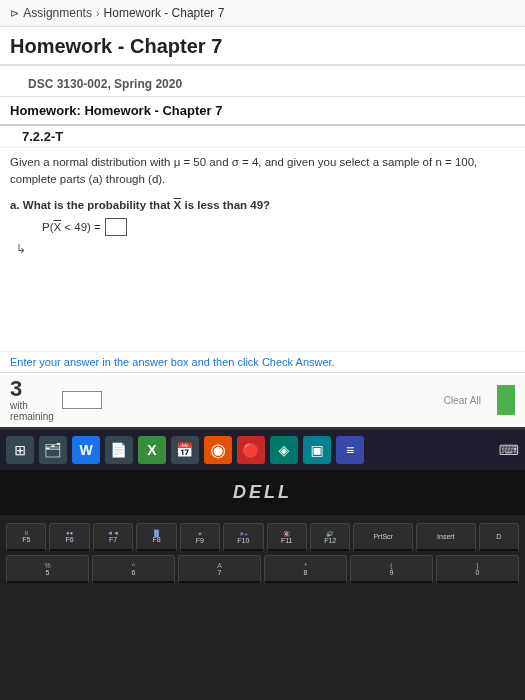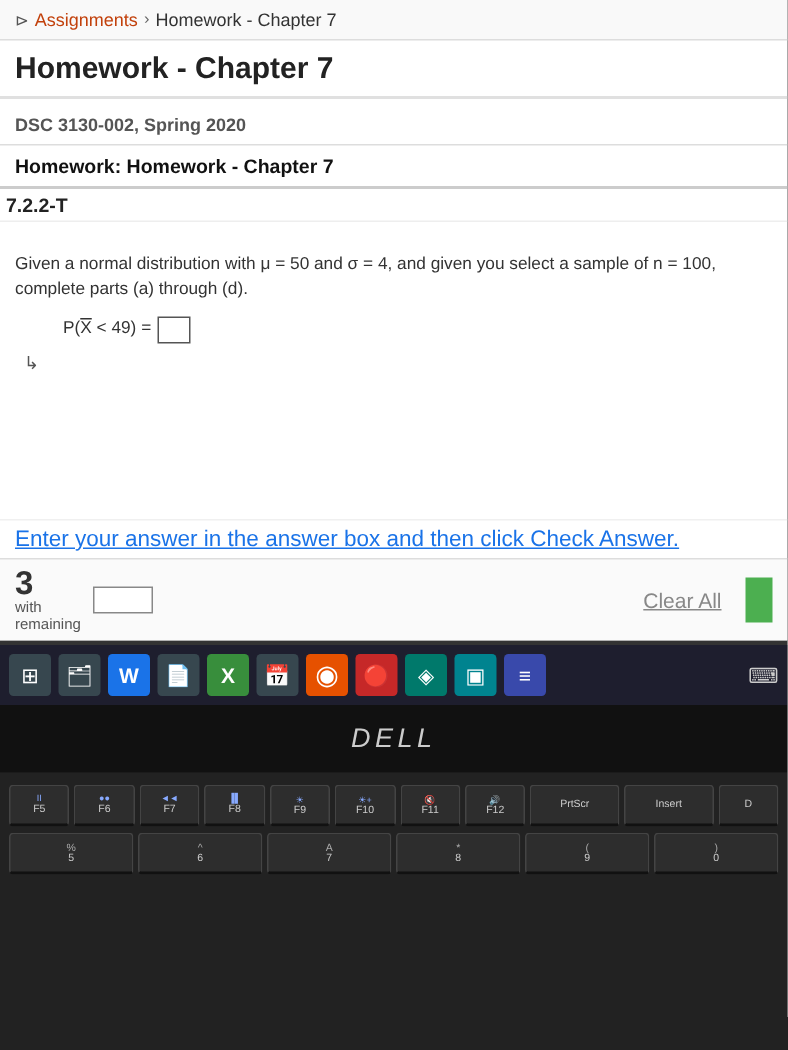--- a/index.html
+++ b/index.html
@@ -35,40 +35,40 @@
       align-items: center;
       gap: 4px;
     }
 
     .breadcrumb-bar .chevron {
       color: #666;
       font-size: 11px;
     }
 
     .breadcrumb-link {
-      color: #c2410c;
+      color: #404040;
       cursor: pointer;
       text-decoration: none;
     }
 
     
     .page-title-area {
       padding: 8px 10px 6px 10px;
       border-bottom: 2px solid #e0e0e0;
     }
 
     .page-title-area h1 {
       font-size: 20px;
       font-weight: bold;
       color: #222;
     }
 
     
     .course-info {
-      padding: 8px 10px 4px 10px;
+      padding: 8px 10px 4px 28px;
       border-bottom: 1px solid #ddd;
     }
 
     .course-info .course-label {
       font-size: 12px;
       font-weight: bold;
       color: #555;
     }
 
     
@@ -130,53 +130,52 @@
 
     .hw-label {
       margin-left: auto;
       font-size: 12px;
       font-weight: bold;
       color: #333;
     }
 
     
     .question-number {
-      padding: 3px 4px;
+      padding: 3px 22px;
       font-size: 13px;
       font-weight: bold;
       color: #222;
       border-bottom: 1px solid #eee;
     }
 
     
     .question-content {
       padding: 6px 10px;
       font-size: 11.5px;
       color: #222;
       line-height: 1.5;
       flex: 1;
     }
 
     .question-content .given-text {
       margin-bottom: 8px;
       color: #333;
       font-size: 11.5px;
-      margin-top: 14px;
     }
 
     .question-content .part-label {
       font-weight: bold;
       color: #333;
       font-size: 11.5px;
       margin-bottom: 4px;
     }
 
     .question-content .prob-line {
       display: flex;
-      align-items: center;
+      align-items: flex-end;
       gap: 4px;
       margin-bottom: 4px;
       font-size: 11.5px;
       color: #333;
       padding-left: 32px;
     }
 
     .answer-box {
       width: 22px;
       height: 18px;
@@ -194,24 +193,23 @@
     .cursor-area {
       display: inline-block;
       margin-left: 6px;
       color: #555;
       font-size: 12px;
     }
 
     
     .answer-instruction {
       padding: 4px 10px;
-      font-size: 15px;
+      font-size: 11px;
       color: #1a73e8;
       border-top: 1px solid #f0f0f0;
-      text-decoration: underline;
     }
 
     
     .bottom-bar {
       display: flex;
       align-items: center;
       padding: 5px 10px;
       border-top: 1px solid #ddd;
       background: #fafafa;
       gap: 8px;
@@ -241,24 +239,23 @@
 
     .answer-input-box {
       width: 40px;
       height: 18px;
       border: 1px solid #888;
       background: #fff;
     }
 
     .clear-all-btn {
       margin-left: auto;
-      font-size: 14px;
+      font-size: 10px;
       color: #888;
       cursor: pointer;
-      text-decoration: underline;
     }
 
     .check-btn {
       width: 18px;
       height: 30px;
       background: #4caf50;
       border: none;
       cursor: pointer;
       margin-left: 8px;
     }
@@ -316,21 +313,21 @@
       background: #111;
       display: flex;
       align-items: center;
       justify-content: center;
       flex-shrink: 0;
     }
 
     .dell-logo {
       color: #ccc;
       font-size: 18px;
-      font-weight: normal;
+      font-weight: bold;
       letter-spacing: 3px;
       font-style: italic;
     }
 
     
     .keyboard-area {
       width: 525px;
       flex: 1;
       background: #222;
       display: flex;
@@ -402,20 +399,23 @@
 
   <div class="assignment-header">
     <h2>Homework: Homework - Chapter 7</h2>
   </div>
 
 
   <div class="question-number">7.2.2-T</div>
 
   <div class="question-content">
     <p class="given-text">Given a normal distribution with μ = 50 and σ = 4, and given you select a sample of n = 100, complete parts (a) through (d).</p>
+    <p class="part-label">
+      a. What is the probability that <span class="xbar">X</span> is less than 49?
+    </p>
     <div class="prob-line">
       <span>P(<span class="xbar">X</span> &lt; 49) =</span>
       <span class="answer-box"></span>
     </div>
     <span class="cursor-area">↳</span>
   </div>
 
   <div class="answer-instruction">Enter your answer in the answer box and then click Check Answer.</div>
 
   <div class="bottom-bar">

